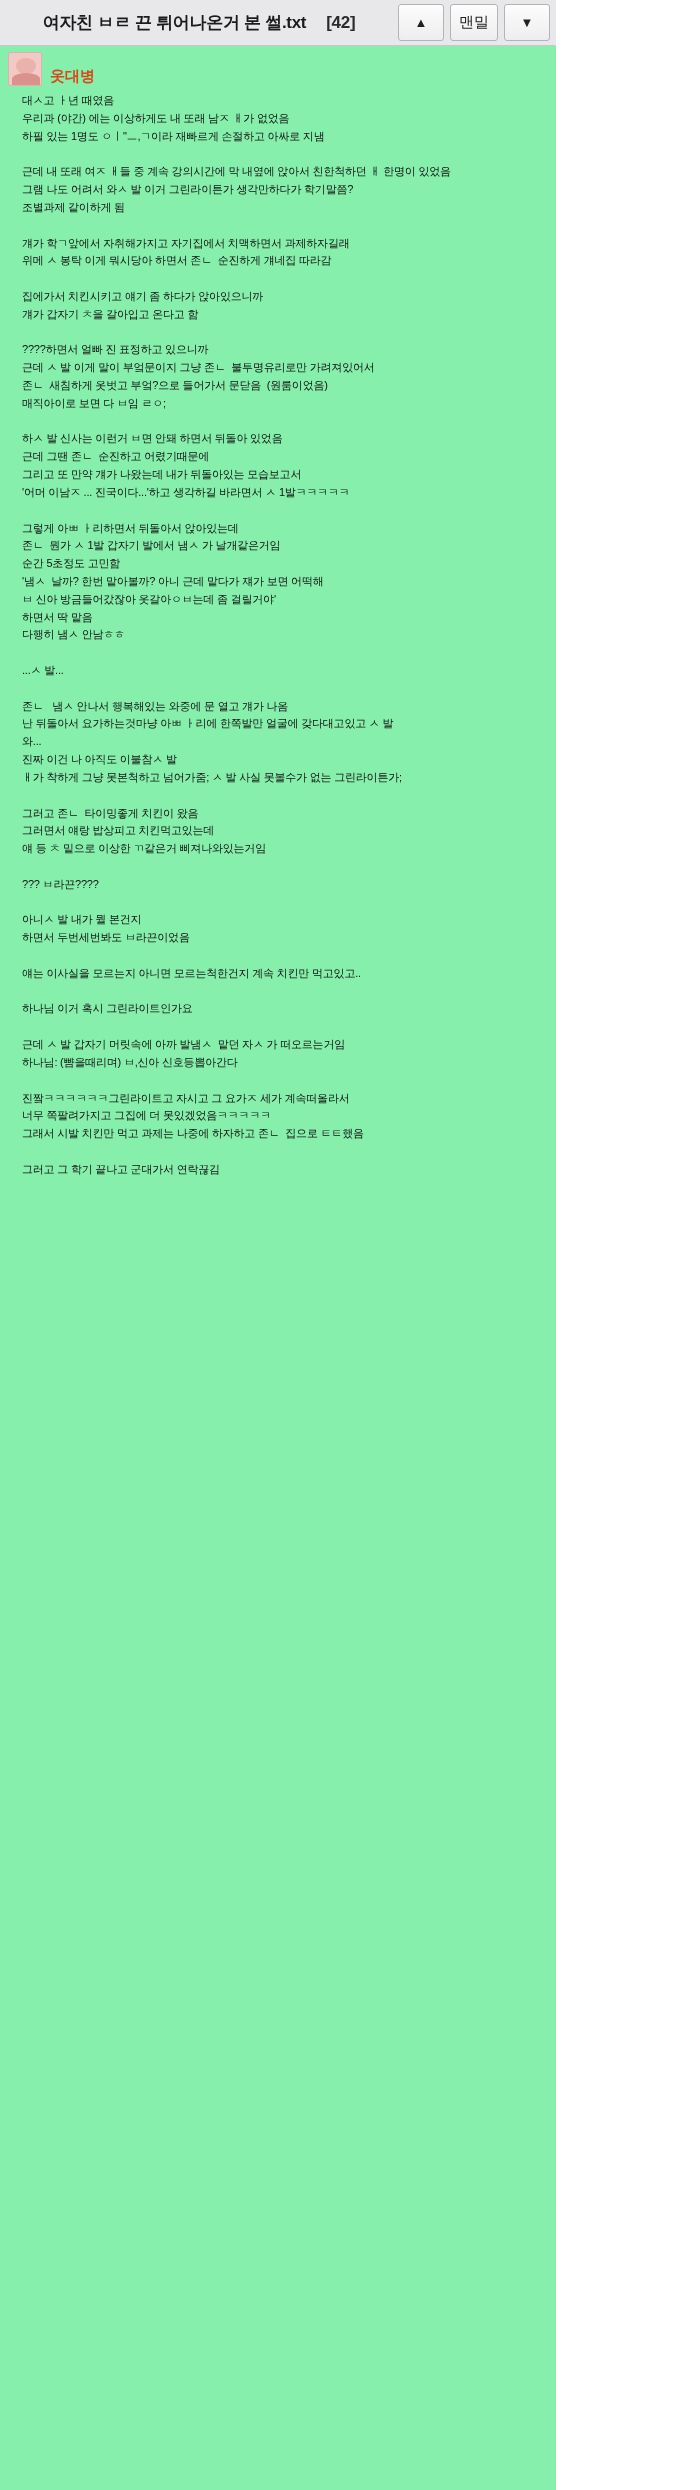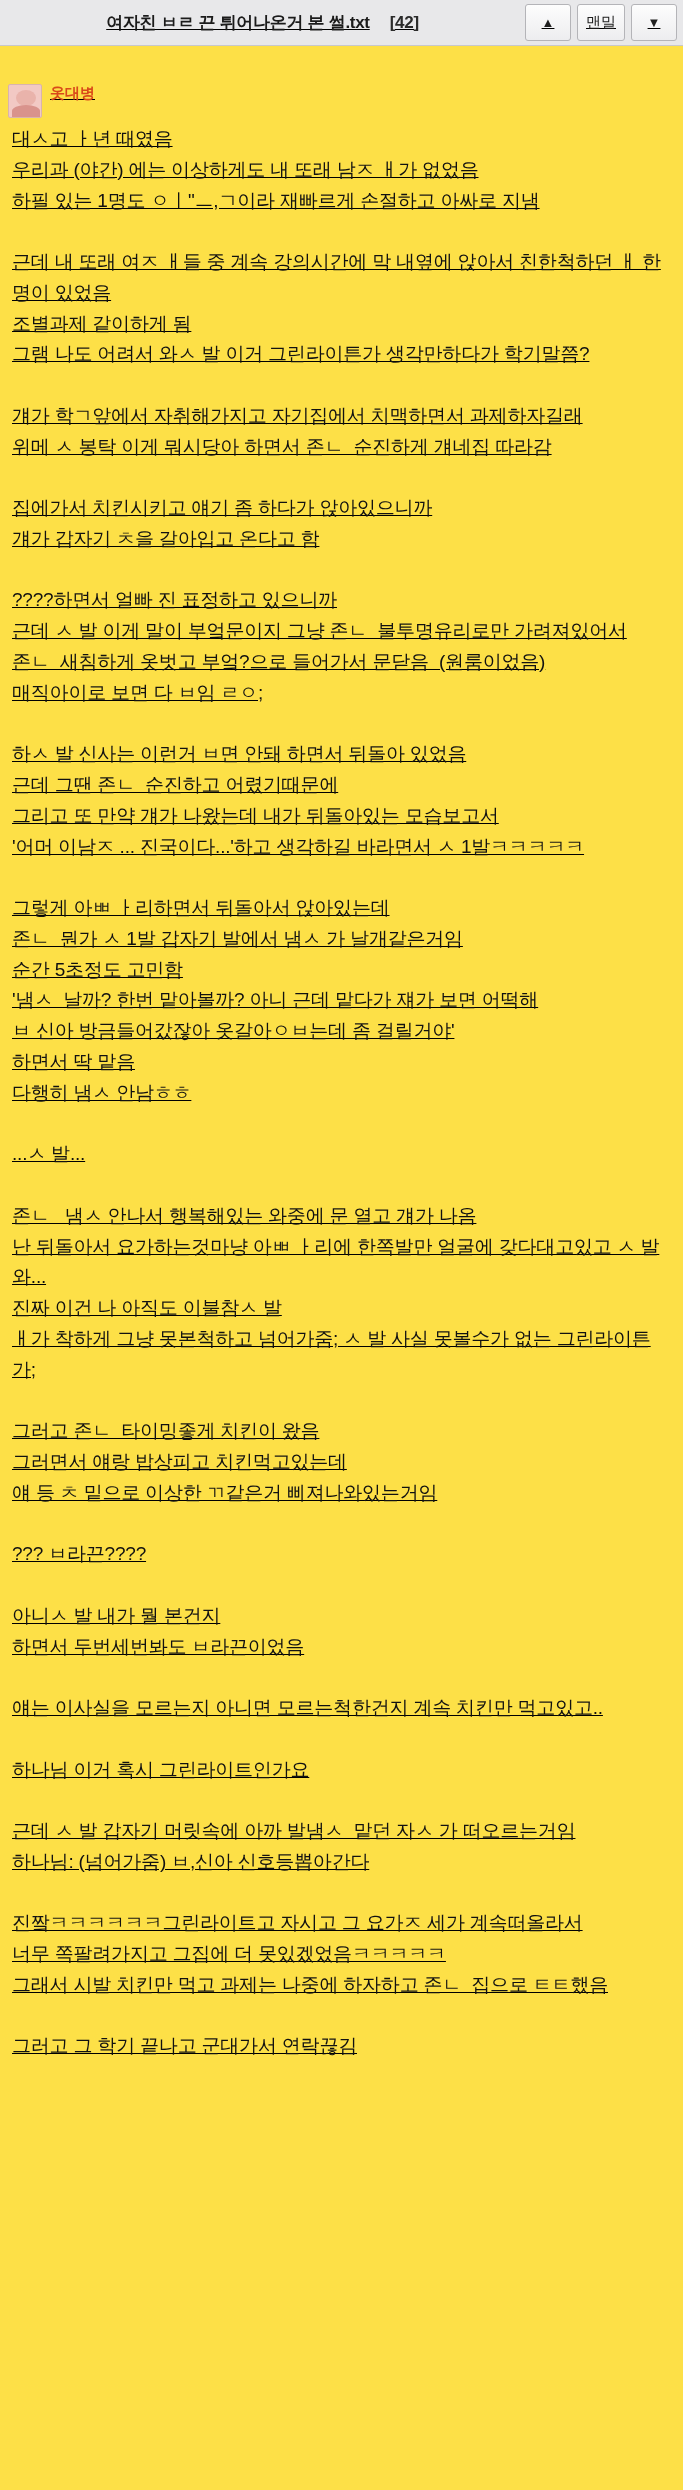--- a/index.html
+++ b/index.html
@@ -3,25 +3,24 @@
 <meta charset="utf-8">
 <style>
   * { box-sizing: border-box; }
   html, body {
     margin: 0;
     padding: 0;
     background: #ffffff;
     font-family: "Liberation Sans", sans-serif;
   }
   .page {
-    width: 683px;
+    width: 556px;
     min-height: 2490px;
-    background: #fde047;
+    background: #86efac;
     position: relative;
-    text-decoration: underline;
   }
   
   .header {
     display: flex;
     align-items: stretch;
     background: #e8e8ea;
     border-bottom: 1px solid #c8c8cc;
     height: 46px;
     padding: 4px 6px;
     gap: 6px;
@@ -60,24 +59,23 @@
     padding: 0 8px;
     font-weight: 500;
   }
   .btn .arrow {
     font-size: 13px;
     line-height: 1;
   }
   
   .author-row {
     display: flex;
-    align-items: flex-start;
+    align-items: flex-end;
     gap: 8px;
     padding: 6px 8px 4px 8px;
-    margin-top: 32px;
   }
   .avatar {
     width: 34px;
     height: 34px;
     border-radius: 2px;
     background: #f2c9c4;
     border: 1px solid #d9b3ae;
     position: relative;
     overflow: hidden;
     flex: 0 0 auto;
@@ -98,22 +96,22 @@
     border-radius: 50% 50% 0 0;
     background: #d9938c;
   }
   .author-name {
     font-size: 15px;
     font-weight: bold;
     color: #d94a1a;
   }
   
   .post-body {
-    padding: 2px 10px 24px 12px;
-    font-size: 19px;
+    padding: 2px 10px 24px 22px;
+    font-size: 11px;
     line-height: 1.62;
     color: #111111;
     letter-spacing: -0.2px;
   }
   .post-body p {
     margin: 0;
     white-space: pre-wrap;
     word-break: break-word;
   }
   .post-body p.blank {
@@ -145,22 +143,22 @@
     <div class="avatar"></div>
     <div class="author-name">옷대병</div>
   </div>
 
   <div class="post-body">
       <p>대ㅅ고 ㅏ년 때였음</p>
       <p>우리과 (야간) 에는 이상하게도 내 또래 남ㅈ ㅐ가 없었음</p>
       <p>하필 있는 1명도 ㅇㅣ"ㅡ,ㄱ이라 재빠르게 손절하고 아싸로 지냄</p>
       <p class="blank"></p>
       <p>근데 내 또래 여ㅈ ㅐ들 중 계속 강의시간에 막 내옆에 앉아서 친한척하던 ㅐ 한명이 있었음</p>
+      <p>그램 나도 어려서 와ㅅ 발 이거 그린라이튼가 생각만하다가 학기말쯤?</p>
       <p>조별과제 같이하게 됨</p>
-      <p>그램 나도 어려서 와ㅅ 발 이거 그린라이튼가 생각만하다가 학기말쯤?</p>
       <p class="blank"></p>
       <p>걔가 학ㄱ앞에서 자취해가지고 자기집에서 치맥하면서 과제하자길래</p>
       <p>위메 ㅅ 봉탁 이게 뭐시당아 하면서 존ㄴ  순진하게 걔네집 따라감</p>
       <p class="blank"></p>
       <p>집에가서 치킨시키고 얘기 좀 하다가 앉아있으니까</p>
       <p>걔가 갑자기 ㅊ을 갈아입고 온다고 함</p>
       <p class="blank"></p>
       <p>????하면서 얼빠 진 표정하고 있으니까</p>
       <p>근데 ㅅ 발 이게 말이 부엌문이지 그냥 존ㄴ  불투명유리로만 가려져있어서</p>
       <p>존ㄴ  새침하게 옷벗고 부엌?으로 들어가서 문닫음  (원룸이었음)</p>
@@ -194,21 +192,21 @@
       <p>??? ㅂ라끈????</p>
       <p class="blank"></p>
       <p>아니ㅅ 발 내가 뭘 본건지</p>
       <p>하면서 두번세번봐도 ㅂ라끈이었음</p>
       <p class="blank"></p>
       <p>얘는 이사실을 모르는지 아니면 모르는척한건지 계속 치킨만 먹고있고..</p>
       <p class="blank"></p>
       <p>하나님 이거 혹시 그린라이트인가요</p>
       <p class="blank"></p>
       <p>근데 ㅅ 발 갑자기 머릿속에 아까 발냄ㅅ  맡던 자ㅅ 가 떠오르는거임</p>
-      <p>하나님: (넘어가줌) ㅂ,신아 신호등뽑아간다</p>
+      <p>하나님: (뺨을때리며) ㅂ,신아 신호등뽑아간다</p>
       <p class="blank"></p>
       <p>진짴ㅋㅋㅋㅋㅋㅋ그린라이트고 자시고 그 요가ㅈ 세가 계속떠올라서</p>
       <p>너무 쪽팔려가지고 그집에 더 못있겠었음ㅋㅋㅋㅋㅋ</p>
       <p>그래서 시발 치킨만 먹고 과제는 나중에 하자하고 존ㄴ  집으로 ㅌㅌ했음</p>
       <p class="blank"></p>
       <p>그러고 그 학기 끝나고 군대가서 연락끊김</p>
     </div>
 
 </div>
 

